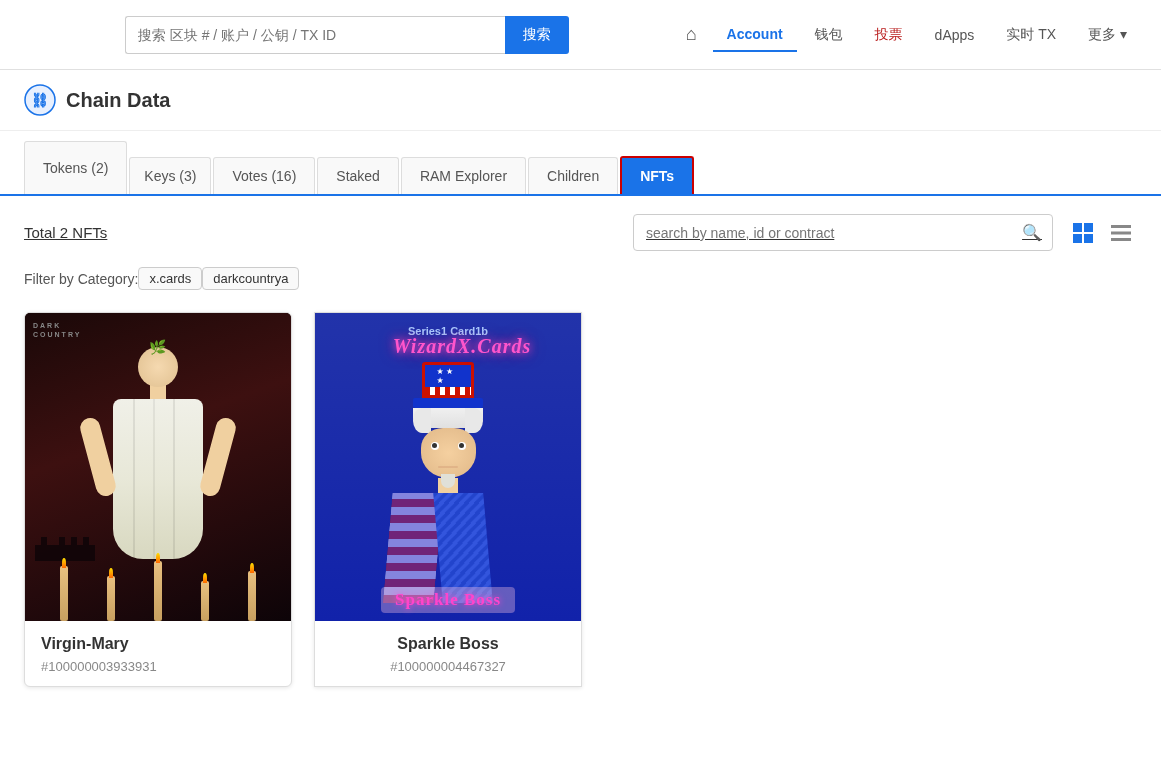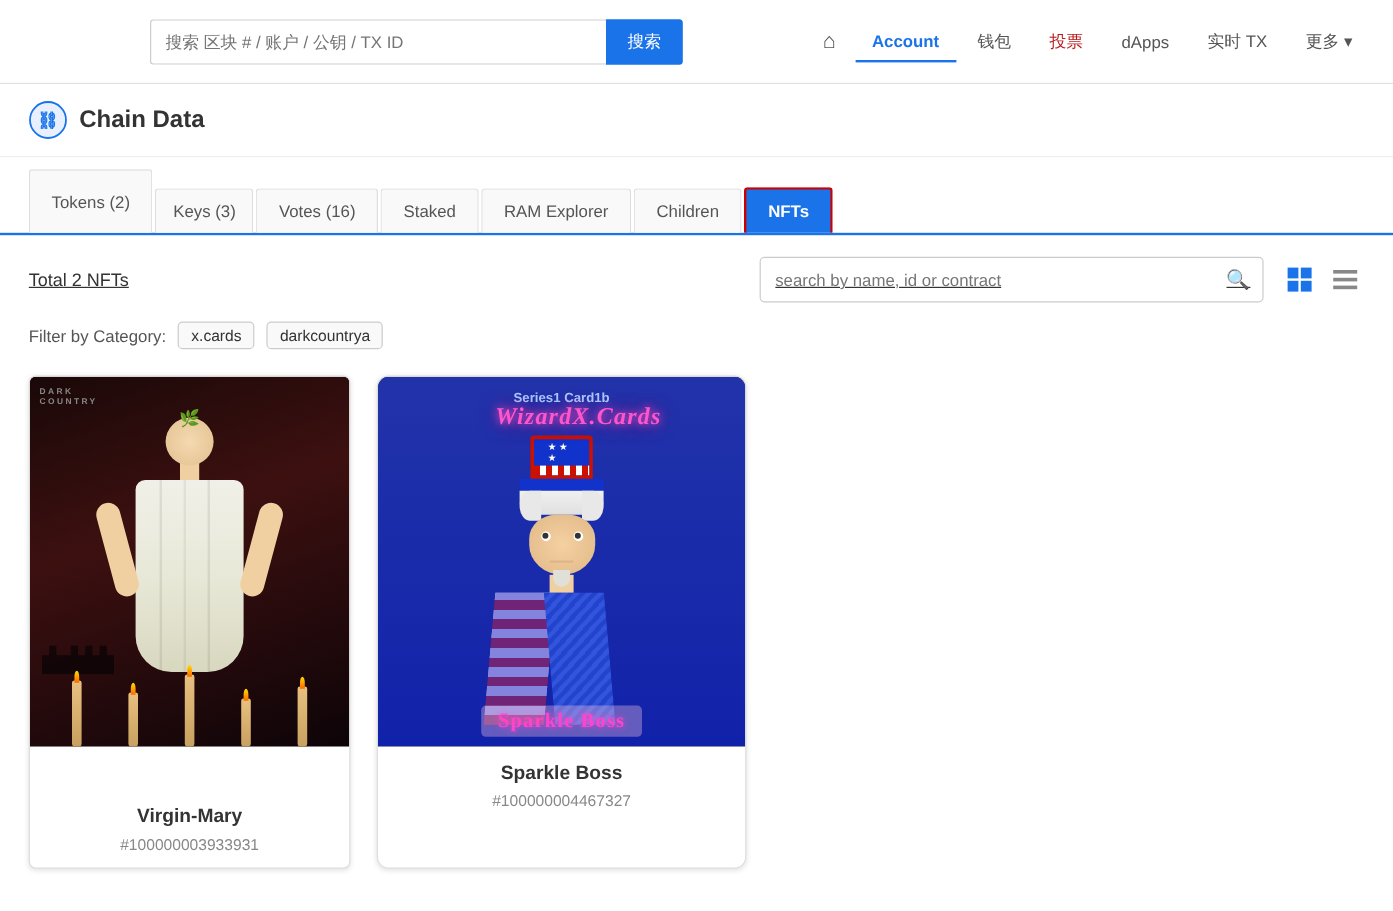--- a/index.html
+++ b/index.html
@@ -66,21 +66,21 @@
           <svg width="22" height="22" viewBox="0 0 22 22">
             <rect x="1" y="3" width="20" height="3" fill="#888"></rect>
             <rect x="1" y="9.5" width="20" height="3" fill="#888"></rect>
             <rect x="1" y="16" width="20" height="3" fill="#888"></rect>
           </svg>
         </div>
       </div>
     </div>
   </div>
 
-  <div style="display:flex; align-items:center; gap:10px; margin-bottom:22px;">
+  <div style="display:flex; align-items:center; margin-bottom:22px;">
     <span style="font-size:14px; color:#555;">Filter by Category:</span>
     <span style="padding:3px 10px; border:1px solid #ccc; border-radius:4px; font-size:13px; color:#333; cursor:pointer; background:#f9f9f9;">x.cards</span>
     <span style="padding:3px 10px; border:1px solid #ccc; border-radius:4px; font-size:13px; color:#333; cursor:pointer; background:#f9f9f9;">darkcountrya</span>
   </div>
 
   <div style="display:flex; gap:22px; flex-wrap:wrap;">
 
     <div style="width:268px; border:1px solid #ddd; border-radius:6px; overflow:hidden; background:#fff; box-shadow:0 1px 4px rgba(0,0,0,0.1);">
       <div style="width:100%; height:308px; background:#1a0808; position:relative; overflow:hidden; display:flex; align-items:center; justify-content:center;">
 
@@ -126,27 +126,27 @@
           </div>
           <div style="width:8px; height:50px; background:linear-gradient(to top,#c8a060,#e8c080); border-radius:2px; position:relative;">
             <div style="position:absolute; top:-8px; left:50%; transform:translateX(-50%); width:4px; height:10px; background:linear-gradient(to top, #ff6600, #ffdd00); border-radius:50% 50% 0 0;"></div>
           </div>
         </div>
 
         <div style="position:absolute; bottom:60px; left:10px; z-index:2;">
           <div style="width:60px; height:40px; background:#0d0408; opacity:0.8; clip-path:polygon(0 100%, 0 60%, 10% 60%, 10% 40%, 20% 40%, 20% 60%, 40% 60%, 40% 40%, 50% 40%, 50% 60%, 60% 60%, 60% 40%, 70% 40%, 70% 60%, 80% 60%, 80% 40%, 90% 40%, 90% 60%, 100% 60%, 100% 100%);"></div>
         </div>
       </div>
-      <div style="padding:14px 16px 12px; text-align:center;margin-top:36px;">
+      <div style="padding:14px 16px 12px; ">
         <div style="font-size:16px; font-weight:bold; color:#333; margin-bottom:6px;">Virgin-Mary</div>
         <div style="font-size:13px; color:#888;">#100000003933931</div>
       </div>
     </div>
 
-    <div style="width:308px; border:1px solid #ddd; border-radius:10px; overflow:hidden; background:#fff; box-shadow:0 1px 4px rgba(0,0,0,0.1);">
+    <div style="width:268px; border:1px solid #ddd; border-radius:0; overflow:hidden; background:#fff; box-shadow:0 1px 4px rgba(0,0,0,0.1);">
       <div style="width:100%; height:308px; background:#1a2a4a; position:relative; overflow:hidden; display:flex; align-items:center; justify-content:center;">
 
         <div style="position:absolute; top:0; left:0; right:0; bottom:0; background:linear-gradient(to bottom, #2233aa 0%, #1122aa 100%);"></div>
 
         <div style="position:absolute; top:8px; left:50%; transform:translateX(-50%); z-index:6; white-space:nowrap;">
           <span style="font-size:11px; color:#aaccff; font-weight:bold;">Series1 Card1b</span>
         </div>
 
         <div style="position:absolute; top:22px; left:50%; transform:translateX(-50%); z-index:6; white-space:nowrap;">
           <span style="font-size:20px; font-weight:bold; font-style:italic; color:#ff55cc; text-shadow:0 0 8px #ff55cc, 0 0 16px #aa0066; font-family:Georgia,serif; letter-spacing:1px;margin-left:28px;">WizardX.Cards</span>

